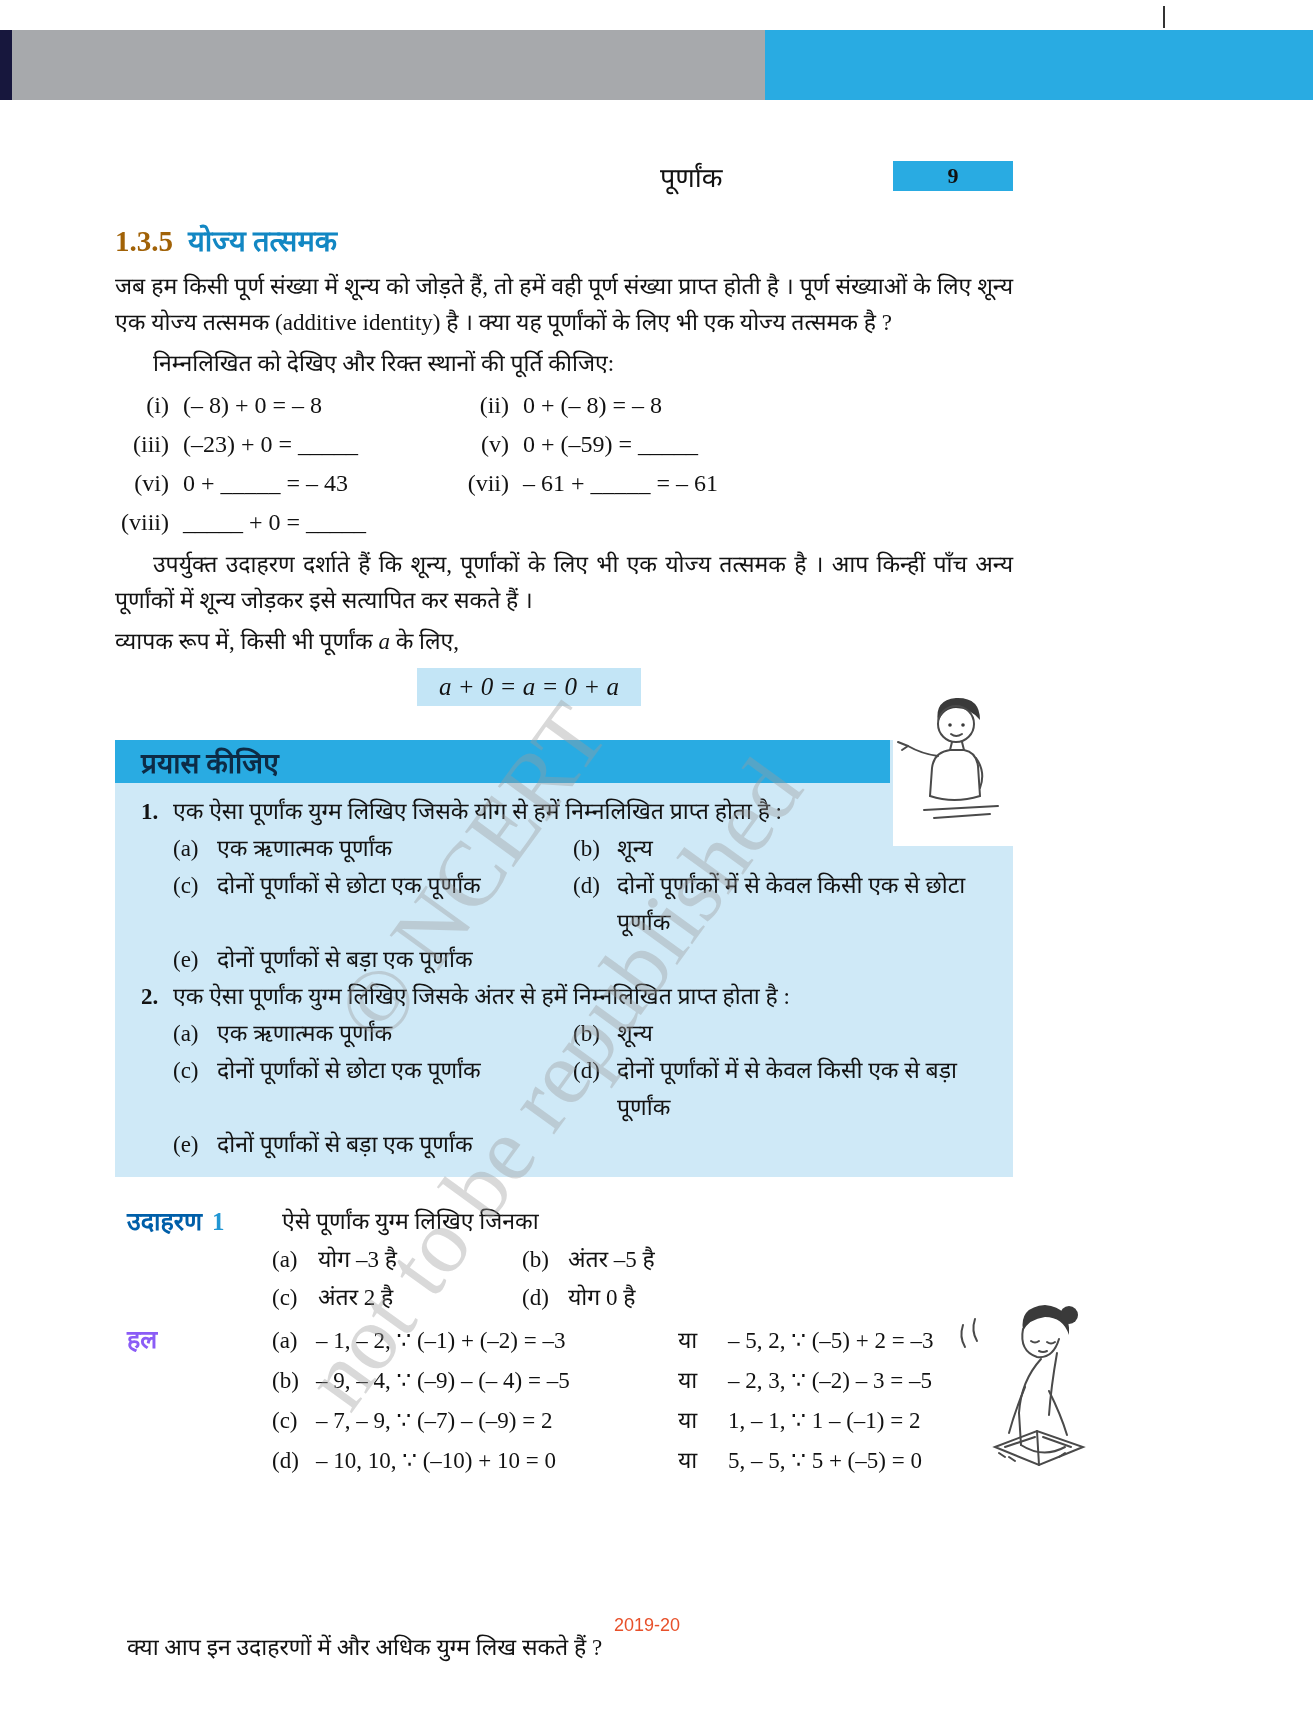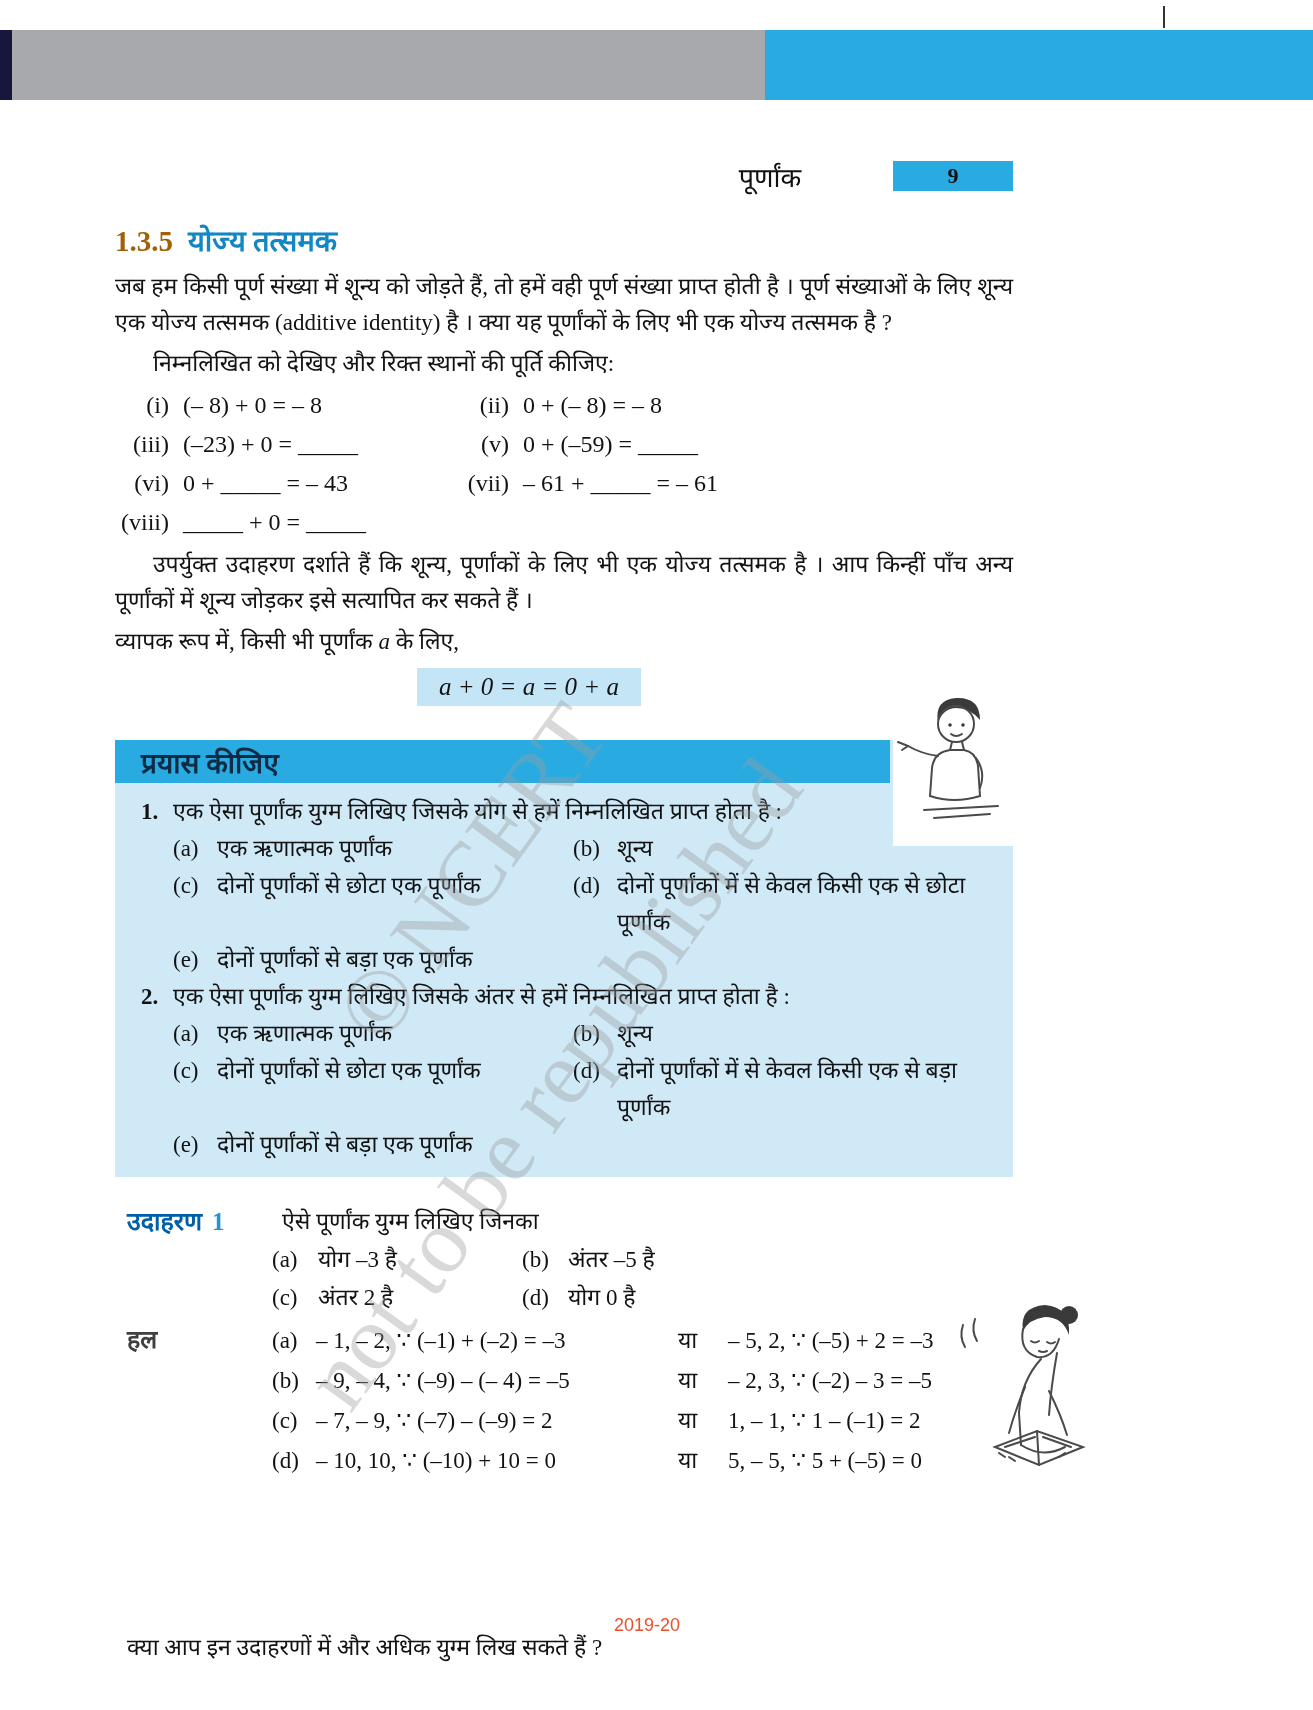--- a/index.html
+++ b/index.html
@@ -10,21 +10,21 @@
     font-family:"Liberation Serif","DejaVu Serif",serif;
     color:#121212;
     overflow:hidden;
   }
   
   .spine{position:absolute;left:0;top:30px;width:12px;height:70px;background:#17173d;}
   .band-gray{position:absolute;left:12px;top:30px;width:753px;height:70px;background:#a7a9ac;}
   .band-cyan{position:absolute;left:765px;top:30px;width:548px;height:70px;background:#29abe2;}
   .crop-mark{position:absolute;left:1163px;top:6px;width:2px;height:22px;background:#333;}
   
-  .running-head{position:absolute;left:660px;top:158px;width:220px;text-align:center;font-size:27px;color:#111;}
+  .running-head{position:absolute;left:660px;top:158px;width:220px;text-align:left;font-size:27px;color:#111;}
   .pageno-box{position:absolute;left:893px;top:161px;width:120px;height:30px;background:#29abe2;
               display:flex;align-items:center;justify-content:center;}
   .pageno-box span{font-weight:bold;font-size:22px;color:#111;}
   
   .content{position:absolute;left:115px;top:220px;width:898px;z-index:1;}
   .sec-head{font-size:29px;font-weight:bold;margin:0 0 10px 0;}
   .sec-num{color:#a16207;margin-right:15px;}
   .sec-title{color:#1287c3;}
   .para{font-size:23px;line-height:36px;text-align:justify;margin:0 0 5px 0;}
   .indent{text-indent:38px;}
@@ -49,21 +49,21 @@
   .opt-label{width:44px;flex-shrink:0;}
   
   .ex-section{margin-top:26px;font-size:23px;line-height:38px;margin-left:12px;}
   .ex-head{display:flex;}
   .ex-label{width:155px;font-weight:bold;font-size:25px;color:#005fa9;flex-shrink:0;}
   .ex-label .ex-num{color:#2196d3;margin-left:10px;}
   .ex-parts{display:grid;grid-template-columns:250px 1fr;margin-left:145px;width:600px;}
   .ex-part{display:flex;}
   .ex-part .opt-label{width:46px;}
   .sol{display:flex;margin-top:4px;}
-  .sol-label{width:145px;font-weight:bold;font-size:25px;color:#404040;flex-shrink:0;}
+  .sol-label{width:145px;font-weight:bold;font-size:25px;color:#8b5cf6;flex-shrink:0;}
   .sol-rows{flex:1;}
   .sol-row{display:grid;grid-template-columns:44px 362px 50px 1fr;line-height:40px;font-size:23px;}
   .closing{margin-top:148px;font-size:23px;}
   
   .footer{position:absolute;left:0;top:1615px;width:1294px;text-align:center;
           font-size:18px;color:#e8502a;font-family:"Liberation Sans",sans-serif;}
   
   .wm{position:absolute;z-index:3;pointer-events:none;color:#9c9c9c;opacity:0.38;
       font-family:"Liberation Serif",serif;white-space:nowrap;}
   .wm1{left:400px;top:955px;font-size:92px;transform:rotate(-54deg);transform-origin:left bottom;}

